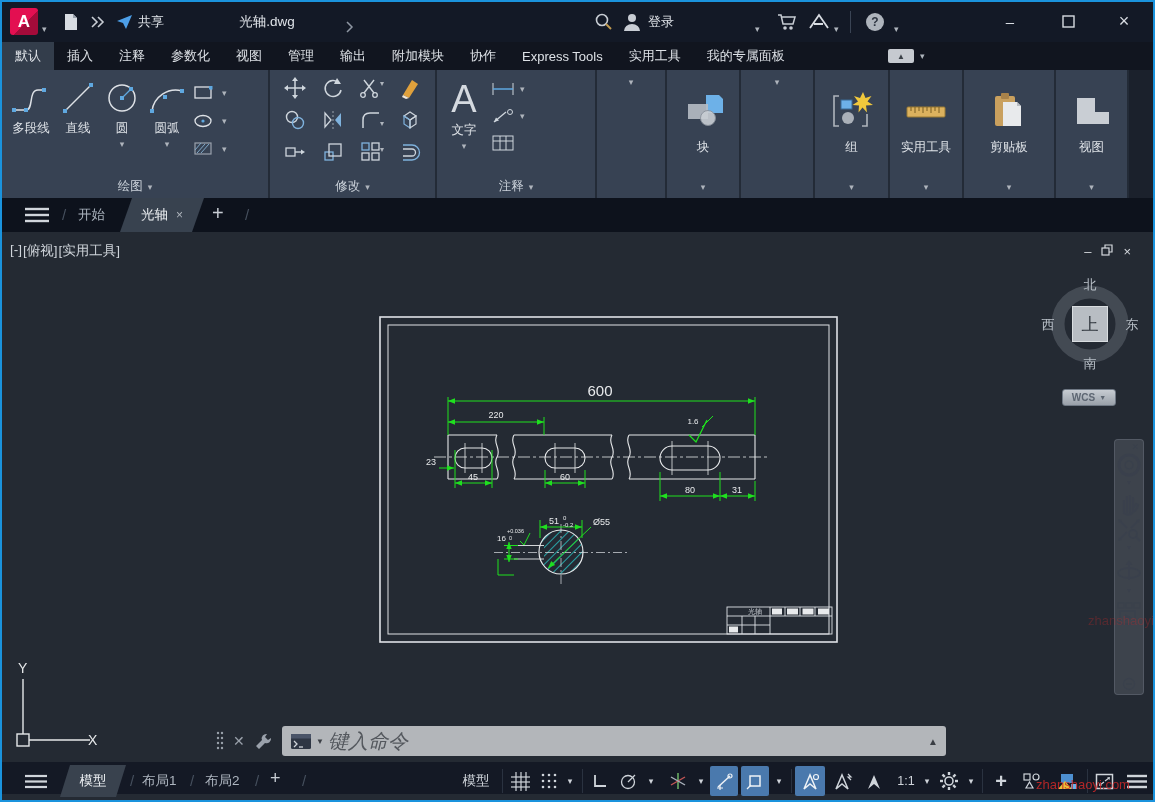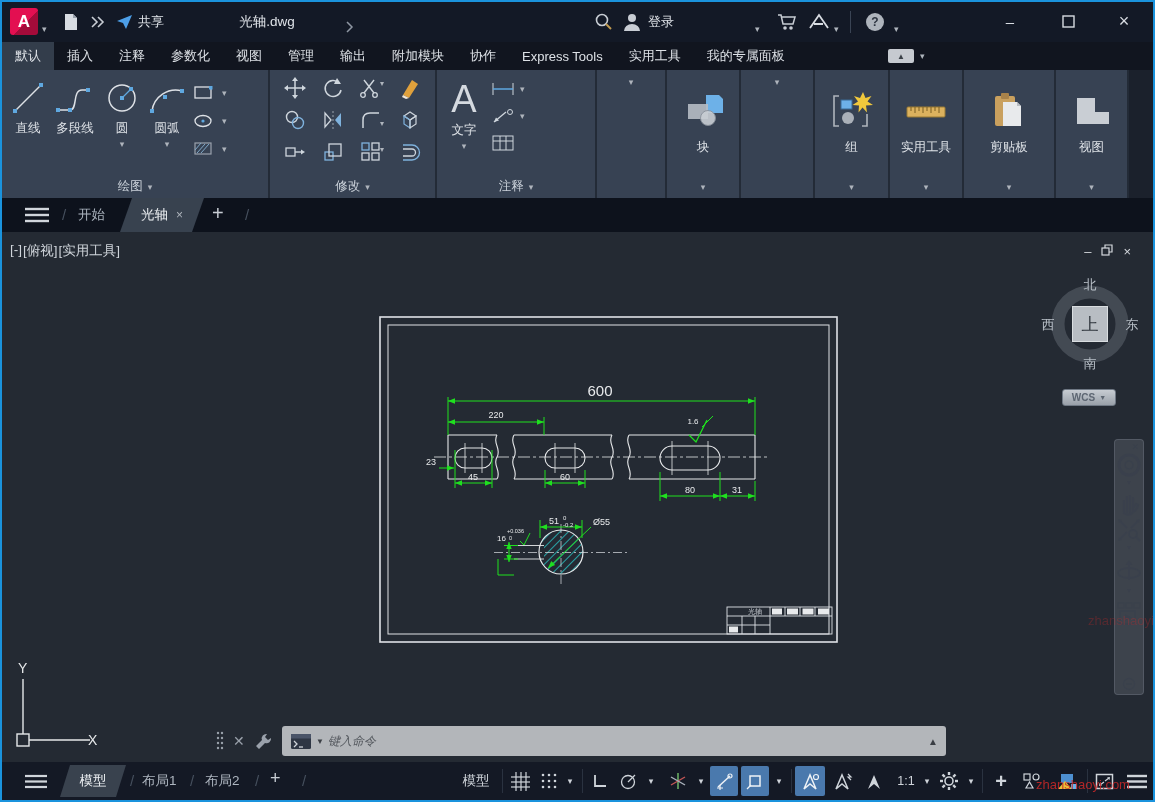--- a/index.html
+++ b/index.html
@@ -67,28 +67,28 @@
   
   .navbar { position:absolute; left:1112px; top:207px; width:30px; height:256px;
             background:rgba(125,133,144,0.28); border:1px solid rgba(150,158,170,0.25); border-radius:4px;
             display:flex; flex-direction:column; align-items:center; }
   .nb { opacity:0.75; display:flex; align-items:center; justify-content:center; }
 
   
   .cmd-mini { position:absolute; left:214px; top:494px; width:64px; height:30px; display:flex; align-items:center; gap:9px; color:#9aa1ab; }
   .cmdbar { position:absolute; left:280px; top:494px; width:664px; height:30px; background:#b3b6ba;
             border-radius:3px; display:flex; align-items:center; padding:0 8px; gap:4px; }
-  .cmdbar input { flex:1; background:transparent; border:none; outline:none; font-size:12px; color:#14532d; }
+  .cmdbar input { flex:1; background:transparent; border:none; outline:none; font-size:20px; color:#14532d; }
   .cmdbar input::placeholder { color:#54585e; font-style:italic; }
 
   
   .wm { position:absolute; color:rgba(205,40,40,0.85); font-size:13px; z-index:50; white-space:nowrap; }
 
   
-  .statusbar { position:absolute; left:0; top:760px; width:100%; height:38px; background:#141925; }
+  .statusbar { position:absolute; left:0; top:760px; width:100%; height:32px; background:#141925; }
   .ltab { position:absolute; top:3px; height:32px; display:flex; align-items:center; color:#aeb6c0; font-size:13.5px; }
   .ltab.active { background:#39424e; color:#eef1f4; clip-path:polygon(10px 0,100% 0,calc(100% - 10px) 100%,0 100%);
                  justify-content:center; }
   .sb-btn { position:absolute; top:4px; height:30px; display:flex; align-items:center; justify-content:center; color:#cfd4da; }
   .sb-blue { background:#4a79ad; border-radius:2px; }
   .sb-sep { position:absolute; top:7px; width:1px; height:24px; background:#2a3240; }
   svg text { font-family:"Liberation Sans",sans-serif; }
 </style>
 </head>
 <body>
@@ -180,35 +180,35 @@
     <span class="rtab">我的专属面板</span>
   </div>
   <div class="ribbon-collapse">▲</div>
   <span class="ribbon-collapse-caret">▾</span>
 
   <div class="ribbon">
 
     <div class="panel" style="width:268px;">
       <div class="panel-body" style="padding:4px 4px 0 6px; gap:4px;">
         <div class="bigbtn">
-          <svg width="40" height="40">
-              <line x1="7" y1="33" x2="33" y2="7" stroke="#dde1e6" stroke-width="1.5"></line>
-              <rect x="5" y="31" width="4" height="4" fill="#5fa8e0"></rect>
-              <rect x="31" y="5" width="4" height="4" fill="#5fa8e0"></rect>
-            </svg>
-          <span>直线</span>
-        </div>
-        <div class="bigbtn">
           <svg width="46" height="40">
               <path d="M6,32 L18,32 C26,32 20,12 30,12 L38,12" stroke="#dde1e6" stroke-width="1.5" fill="none"></path>
               <rect x="4" y="30" width="4" height="4" fill="#5fa8e0"></rect>
               <rect x="16" y="30" width="4" height="4" fill="#5fa8e0"></rect>
               <rect x="34" y="10" width="4" height="4" fill="#5fa8e0"></rect>
             </svg>
           <span>多段线</span>
+        </div>
+        <div class="bigbtn">
+          <svg width="40" height="40">
+              <line x1="7" y1="33" x2="33" y2="7" stroke="#dde1e6" stroke-width="1.5"></line>
+              <rect x="5" y="31" width="4" height="4" fill="#5fa8e0"></rect>
+              <rect x="31" y="5" width="4" height="4" fill="#5fa8e0"></rect>
+            </svg>
+          <span>直线</span>
         </div>
         <div class="bigbtn">
           <svg width="40" height="40">
               <circle cx="20" cy="20" r="13" stroke="#dde1e6" stroke-width="1.5" fill="none"></circle>
               <line x1="20" y1="20" x2="29" y2="11" stroke="#5fa8e0" stroke-width="1.3"></line>
               <rect x="18" y="18" width="4" height="4" fill="#5fa8e0"></rect>
               <rect x="27" y="9" width="4" height="4" fill="#5fa8e0"></rect>
             </svg>
           <span>圆</span>
           <span class="caret">▾</span>

